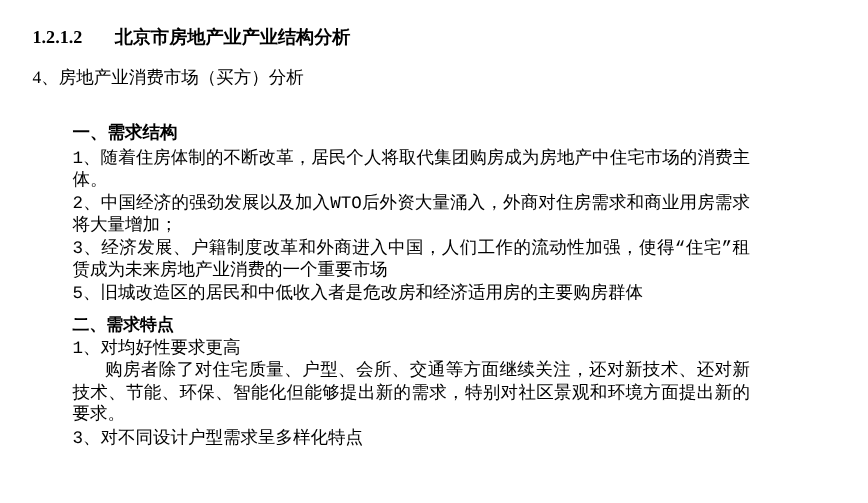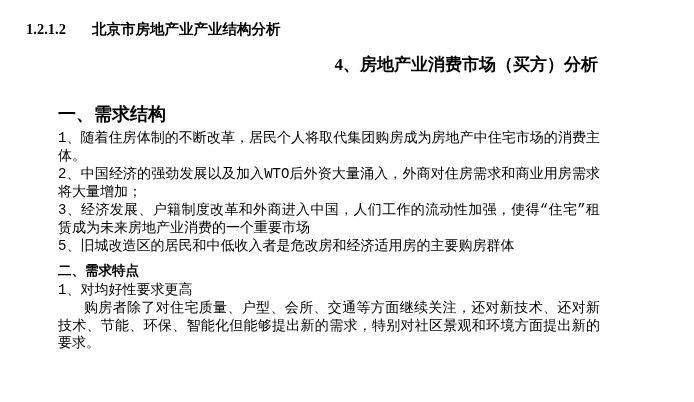--- a/index.html
+++ b/index.html
@@ -26,32 +26,32 @@
     font-weight: bold;
     letter-spacing: 0px;
     white-space: nowrap;
     margin: 0 0 14px 0;
   }
   .section-heading .num {
     display: inline-block;
     margin-right: 26px;
   }
   .doc-title {
-    text-align: right;
-    font-size: 17px;
-    font-weight: bold;
+    text-align: left;
+    font-size: 14px;
+    font-weight: normal;
     margin: 0 0 26px 0;
     padding-right: 10px;
   }
   .body {
     padding-left: 32px;
     padding-right: 8px;
   }
   .sub-heading {
-    font-size: 18px;
+    font-size: 14px;
     font-weight: bold;
     margin: 0 0 4px 0;
   }
   .sub-heading-2 {
     font-size: 13.5px;
     font-weight: bold;
     margin: 6px 0 2px 0;
   }
   p.item {
     font-size: 14px;
@@ -80,15 +80,16 @@
 
     <div class="sub-heading">一、需求结构</div>
     <p class="item">1、随着住房体制的不断改革，居民个人将取代集团购房成为房地产中住宅市场的消费主体。</p>
     <p class="item">2、中国经济的强劲发展以及加入WTO后外资大量涌入，外商对住房需求和商业用房需求将大量增加；</p>
     <p class="item">3、经济发展、户籍制度改革和外商进入中国，人们工作的流动性加强，使得“住宅”租赁成为未来房地产业消费的一个重要市场</p>
     <p class="item">5、旧城改造区的居民和中低收入者是危改房和经济适用房的主要购房群体</p>
 
     <div class="sub-heading-2">二、需求特点</div>
     <p class="item">1、对均好性要求更高</p>
     <p class="item indent">购房者除了对住宅质量、户型、会所、交通等方面继续关注，还对新技术、还对新技术、节能、环保、智能化但能够提出新的需求，特别对社区景观和环境方面提出新的要求。</p>
+    <p class="item">3、对不同设计户型需求呈多样化特点</p>
 
   </div>
 </div>
 
 </body></html>

